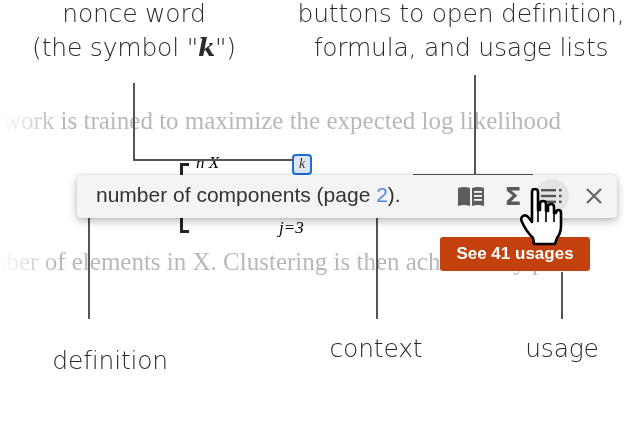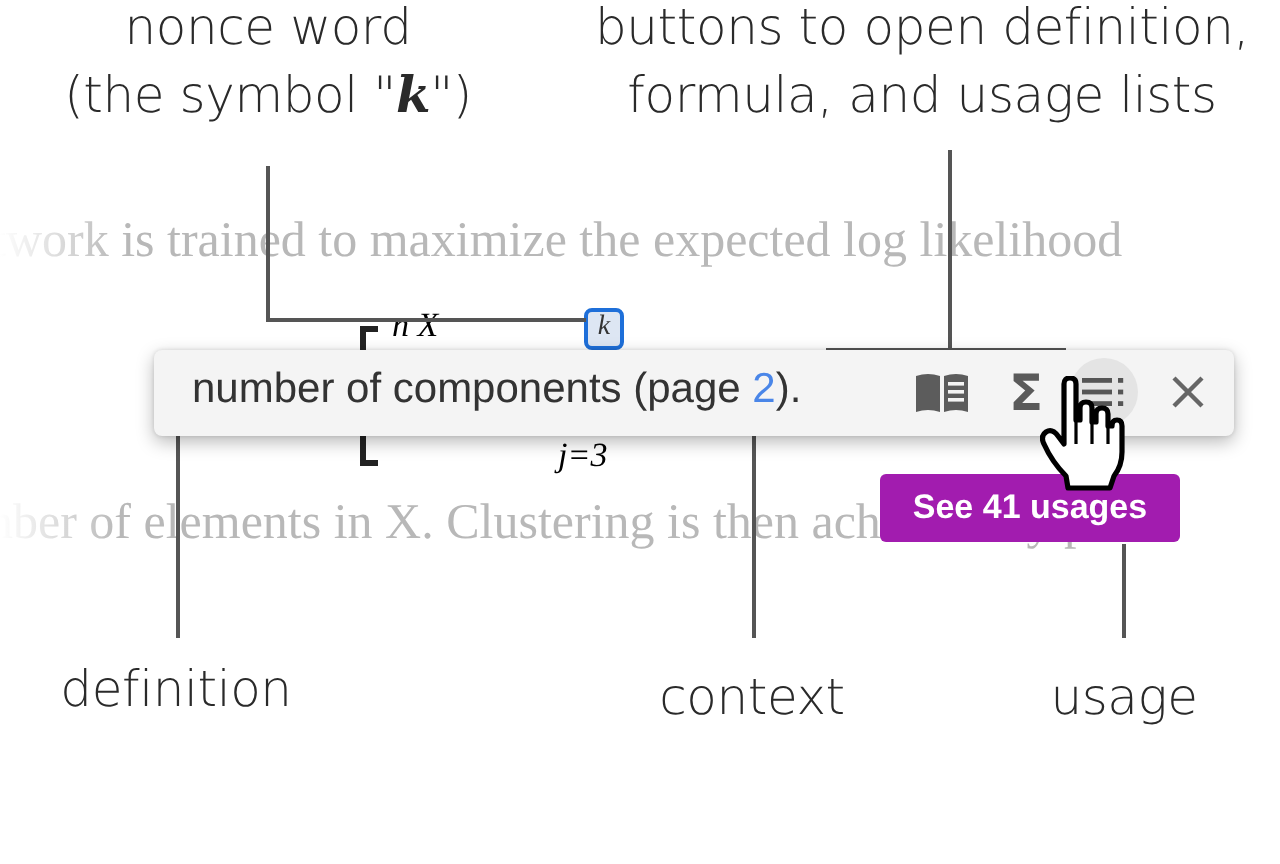--- a/index.html
+++ b/index.html
@@ -44,21 +44,21 @@
   }
   .popup-link { color:#4a86e8; cursor:pointer; }
   .icon-btn {
     position:absolute; top:4px; width:34px; height:34px; border-radius:50%;
     display:flex; align-items:center; justify-content:center; cursor:pointer;
   }
   .icon-btn.hover { background:#e4e4e4; }
   .sigma { font-size:25px; color:#5a5a5a; font-family:"DejaVu Sans", sans-serif; font-weight:bold; line-height:1; }
   .tooltip {
     position:absolute; left:440px; top:237px; width:150px; height:34px;
-    background:#a21caf; border-radius:3px; color:#fff; font-weight:bold;
+    background:#c2410c; border-radius:3px; color:#fff; font-weight:bold;
     font-size:17px; text-align:center; line-height:34px;
     font-family:"Liberation Sans", sans-serif;
   }
   .cursor { position:absolute; left:520px; top:188px; }
 </style>
 </head>
 <body>
 
 <div class="paper" style="left:-4px; top:107px;">
   <span>twork is trained to maximize the expected log likelihood</span>
@@ -131,21 +131,21 @@
 <div class="label" style="left:14px; top:-3px; width:240px;">
   <span class="line">nonce word</span>
   <span class="line"><span>(the symbol "</span><span class="mathk">k</span><span>")</span></span>
 </div>
 
 <div class="label" style="left:280px; top:-3px; width:362px;">
   <span class="line">buttons to open definition,</span>
   <span class="line">formula, and usage lists</span>
 </div>
 
-<div class="label" style="left:8px; top:328px; width:160px;">
+<div class="label" style="left:8px; top:344px; width:160px;text-align:right;">
   <span class="line">definition</span>
 </div>
 
 <div class="label" style="left:256px; top:332px; width:240px;">
   <span class="line">context</span>
 </div>
 
 <div class="label" style="left:502px; top:332px; width:120px;">
   <span class="line">usage</span>
 </div>

